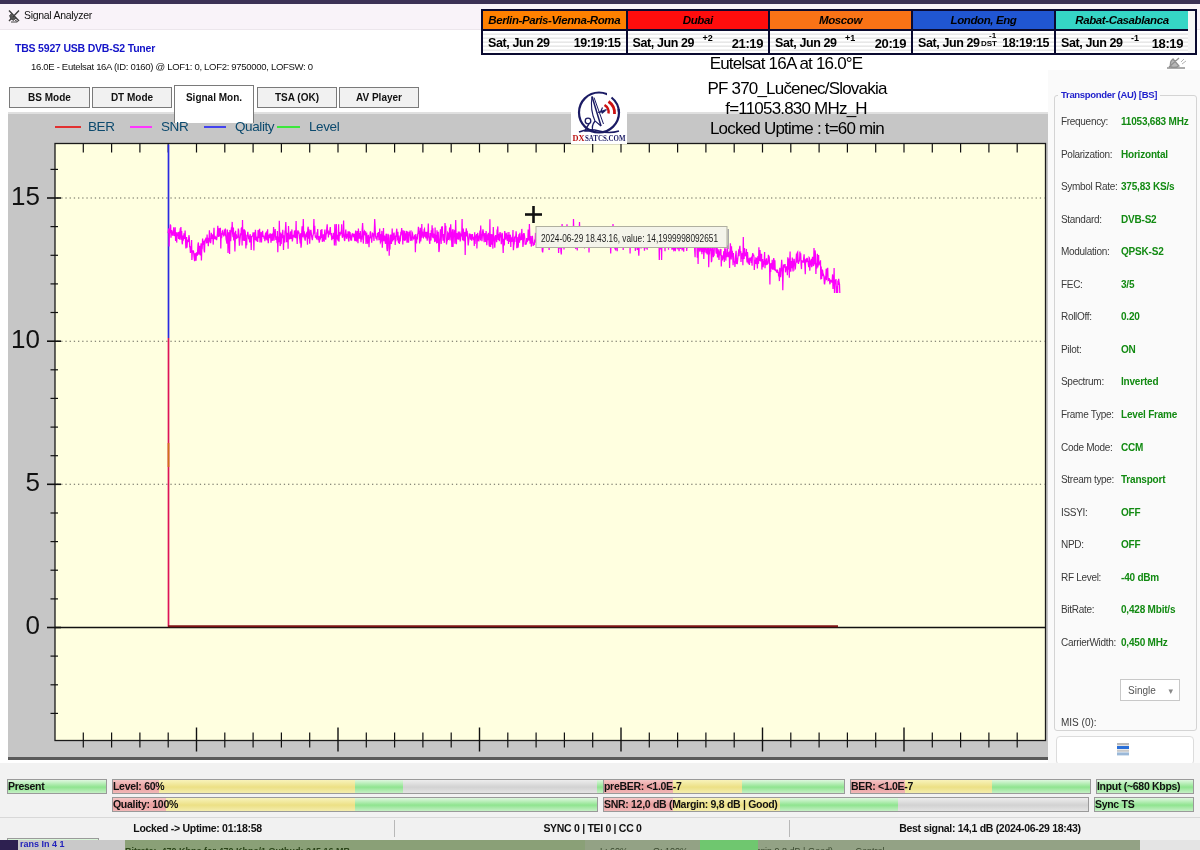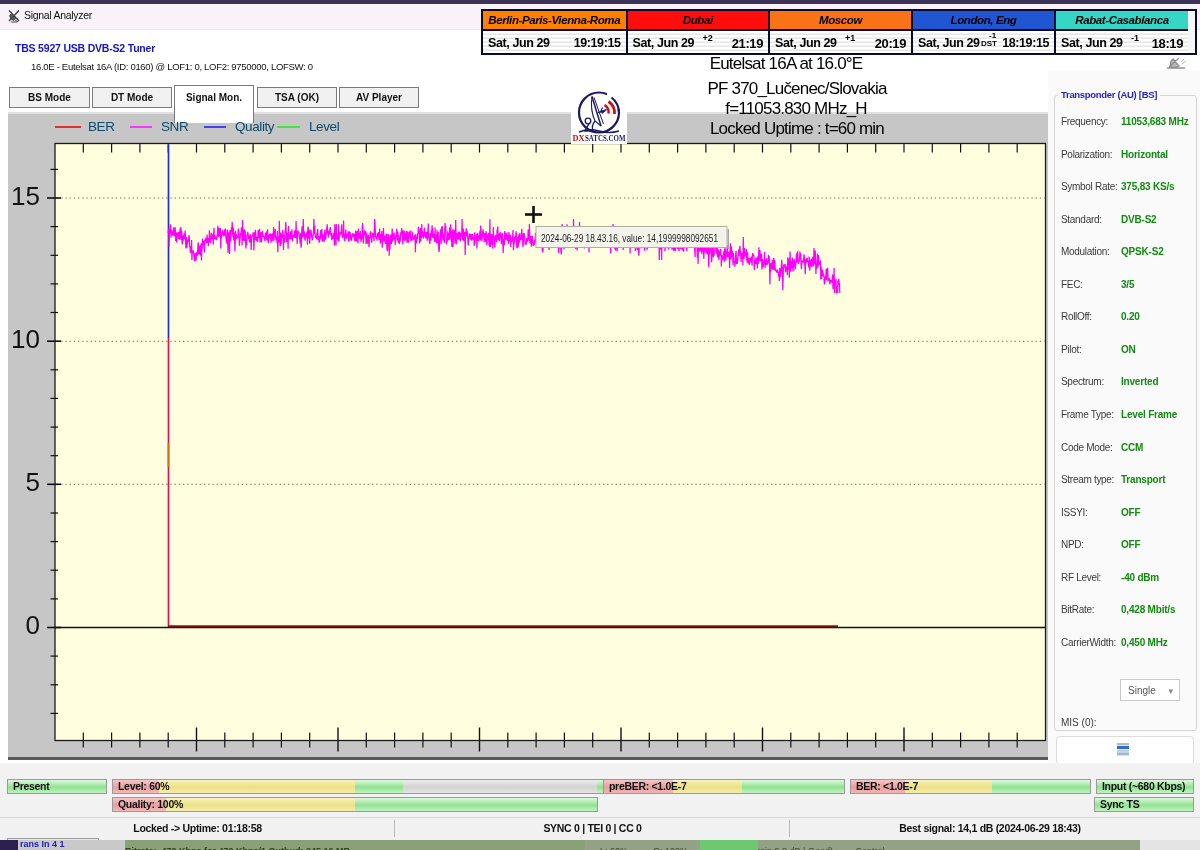--- a/index.html
+++ b/index.html
@@ -23,21 +23,21 @@
   #gtitle{left:1058px;top:89px;font-size:9.5px;letter-spacing:-0.3px;font-weight:bold;color:#2222cc;background:#fafafa;padding:0 3px;}
   .rlab{left:1061px;font-size:10px;letter-spacing:-0.3px;color:#3a3a3a;}
   .rval{left:1121px;font-size:10px;letter-spacing:-0.2px;font-weight:bold;color:#128a12;}
   #mislab{left:1061px;top:685px;font-size:10px;color:#3a3a3a;margin-top:32px;}
   #misdd{left:1120px;top:679px;width:60px;height:22px;background:#fff;border:1px solid #c8c8c8;
          font-size:10px;color:#555;line-height:22px;padding-left:7px;box-sizing:border-box;}
   #misdd .chev{position:absolute;right:6px;top:0px;color:#888;font-size:9px;}
   #btnbox{left:1056px;top:736px;width:136px;height:27px;background:#fff;border:1px solid #dcdcdc;border-radius:4px;}
   .bar{z-index:1;height:15px;border:1px solid #9a9a9a;box-sizing:border-box;
        background:linear-gradient(#dff7df,#8fe48f 55%,#c5f0c5);}
-  .bartxt{font-size:10.5px;font-weight:bold;letter-spacing:-0.3px;color:#111;line-height:13px;padding-left:5px;white-space:nowrap;}
+  .bartxt{font-size:10.5px;font-weight:bold;letter-spacing:-0.3px;color:#111;line-height:13px;white-space:nowrap;}
   .zone{position:absolute;top:0;height:13px;}
   .zpink{background:linear-gradient(#f5c6c6,#e99e9e 55%,#f1b8b8);}
   .zyel{background:linear-gradient(#f8f3bb,#ece085 55%,#f4edad);}
   .zgreen{background:linear-gradient(#dff7df,#8fe48f 55%,#c5f0c5);}
   .zgray{background:linear-gradient(#ededed,#d2d2d2 55%,#e4e4e4);}
   #statusbar{left:0;top:817px;width:1200px;height:23px;background:#f1f1f1;border-top:1px solid #d8d8d8;}
   .stxt{top:822px;font-size:10.5px;font-weight:bold;letter-spacing:-0.3px;color:#111;text-align:center;}
   .ssep{top:820px;width:1px;height:17px;background:#b8b8b8;}
 </style>
 </head>
@@ -323,20 +323,27 @@
     </div>
   <div class="abs bar" style="left:7px;top:838px;width:92px;font-family:Liberation Mono, monospace;">
       <div class="bartxt" style="position:relative;">Lock</div>
     </div>
   <div class="abs bar" style="left:112px;top:797px;width:486px;">
       <div class="zone zpink" style="left:0px;width:53px;"></div>
       <div class="zone zyel" style="left:53px;width:189px;"></div>
       <div class="zone zgreen" style="left:242px;width:242px;"></div>
       <div class="bartxt" style="position:relative;">Quality: 100%</div>
     </div>
+  <div class="abs bar" style="left:603px;top:797px;width:486px;">
+      <div class="zone zpink" style="left:0px;width:69px;"></div>
+      <div class="zone zyel" style="left:69px;width:107px;"></div>
+      <div class="zone zgreen" style="left:176px;width:118px;"></div>
+      <div class="zone zgray" style="left:294px;width:190px;"></div>
+      <div class="bartxt" style="position:relative;">SNR: 12,0 dB (Margin: 9,8 dB | Good)</div>
+    </div>
   <div class="abs bar" style="left:1094px;top:797px;width:100px;">
       <div class="bartxt" style="position:relative;">Sync TS</div>
     </div>
 
   <div class="abs" style="left:0;top:763px;width:1200px;height:54px;background:#f2f2f2;"></div>
   <div class="abs" id="statusbar"></div>
   <div class="abs stxt" style="left:0px;width:395px;">Locked -&gt; Uptime: 01:18:58</div>
   <div class="abs stxt" style="left:395px;width:395px;">SYNC 0 | TEI 0 | CC 0</div>
   <div class="abs stxt" style="left:790px;width:400px;">Best signal: 14,1 dB (2024-06-29 18:43)</div>
   <div class="abs ssep" style="left:394px;"></div>

